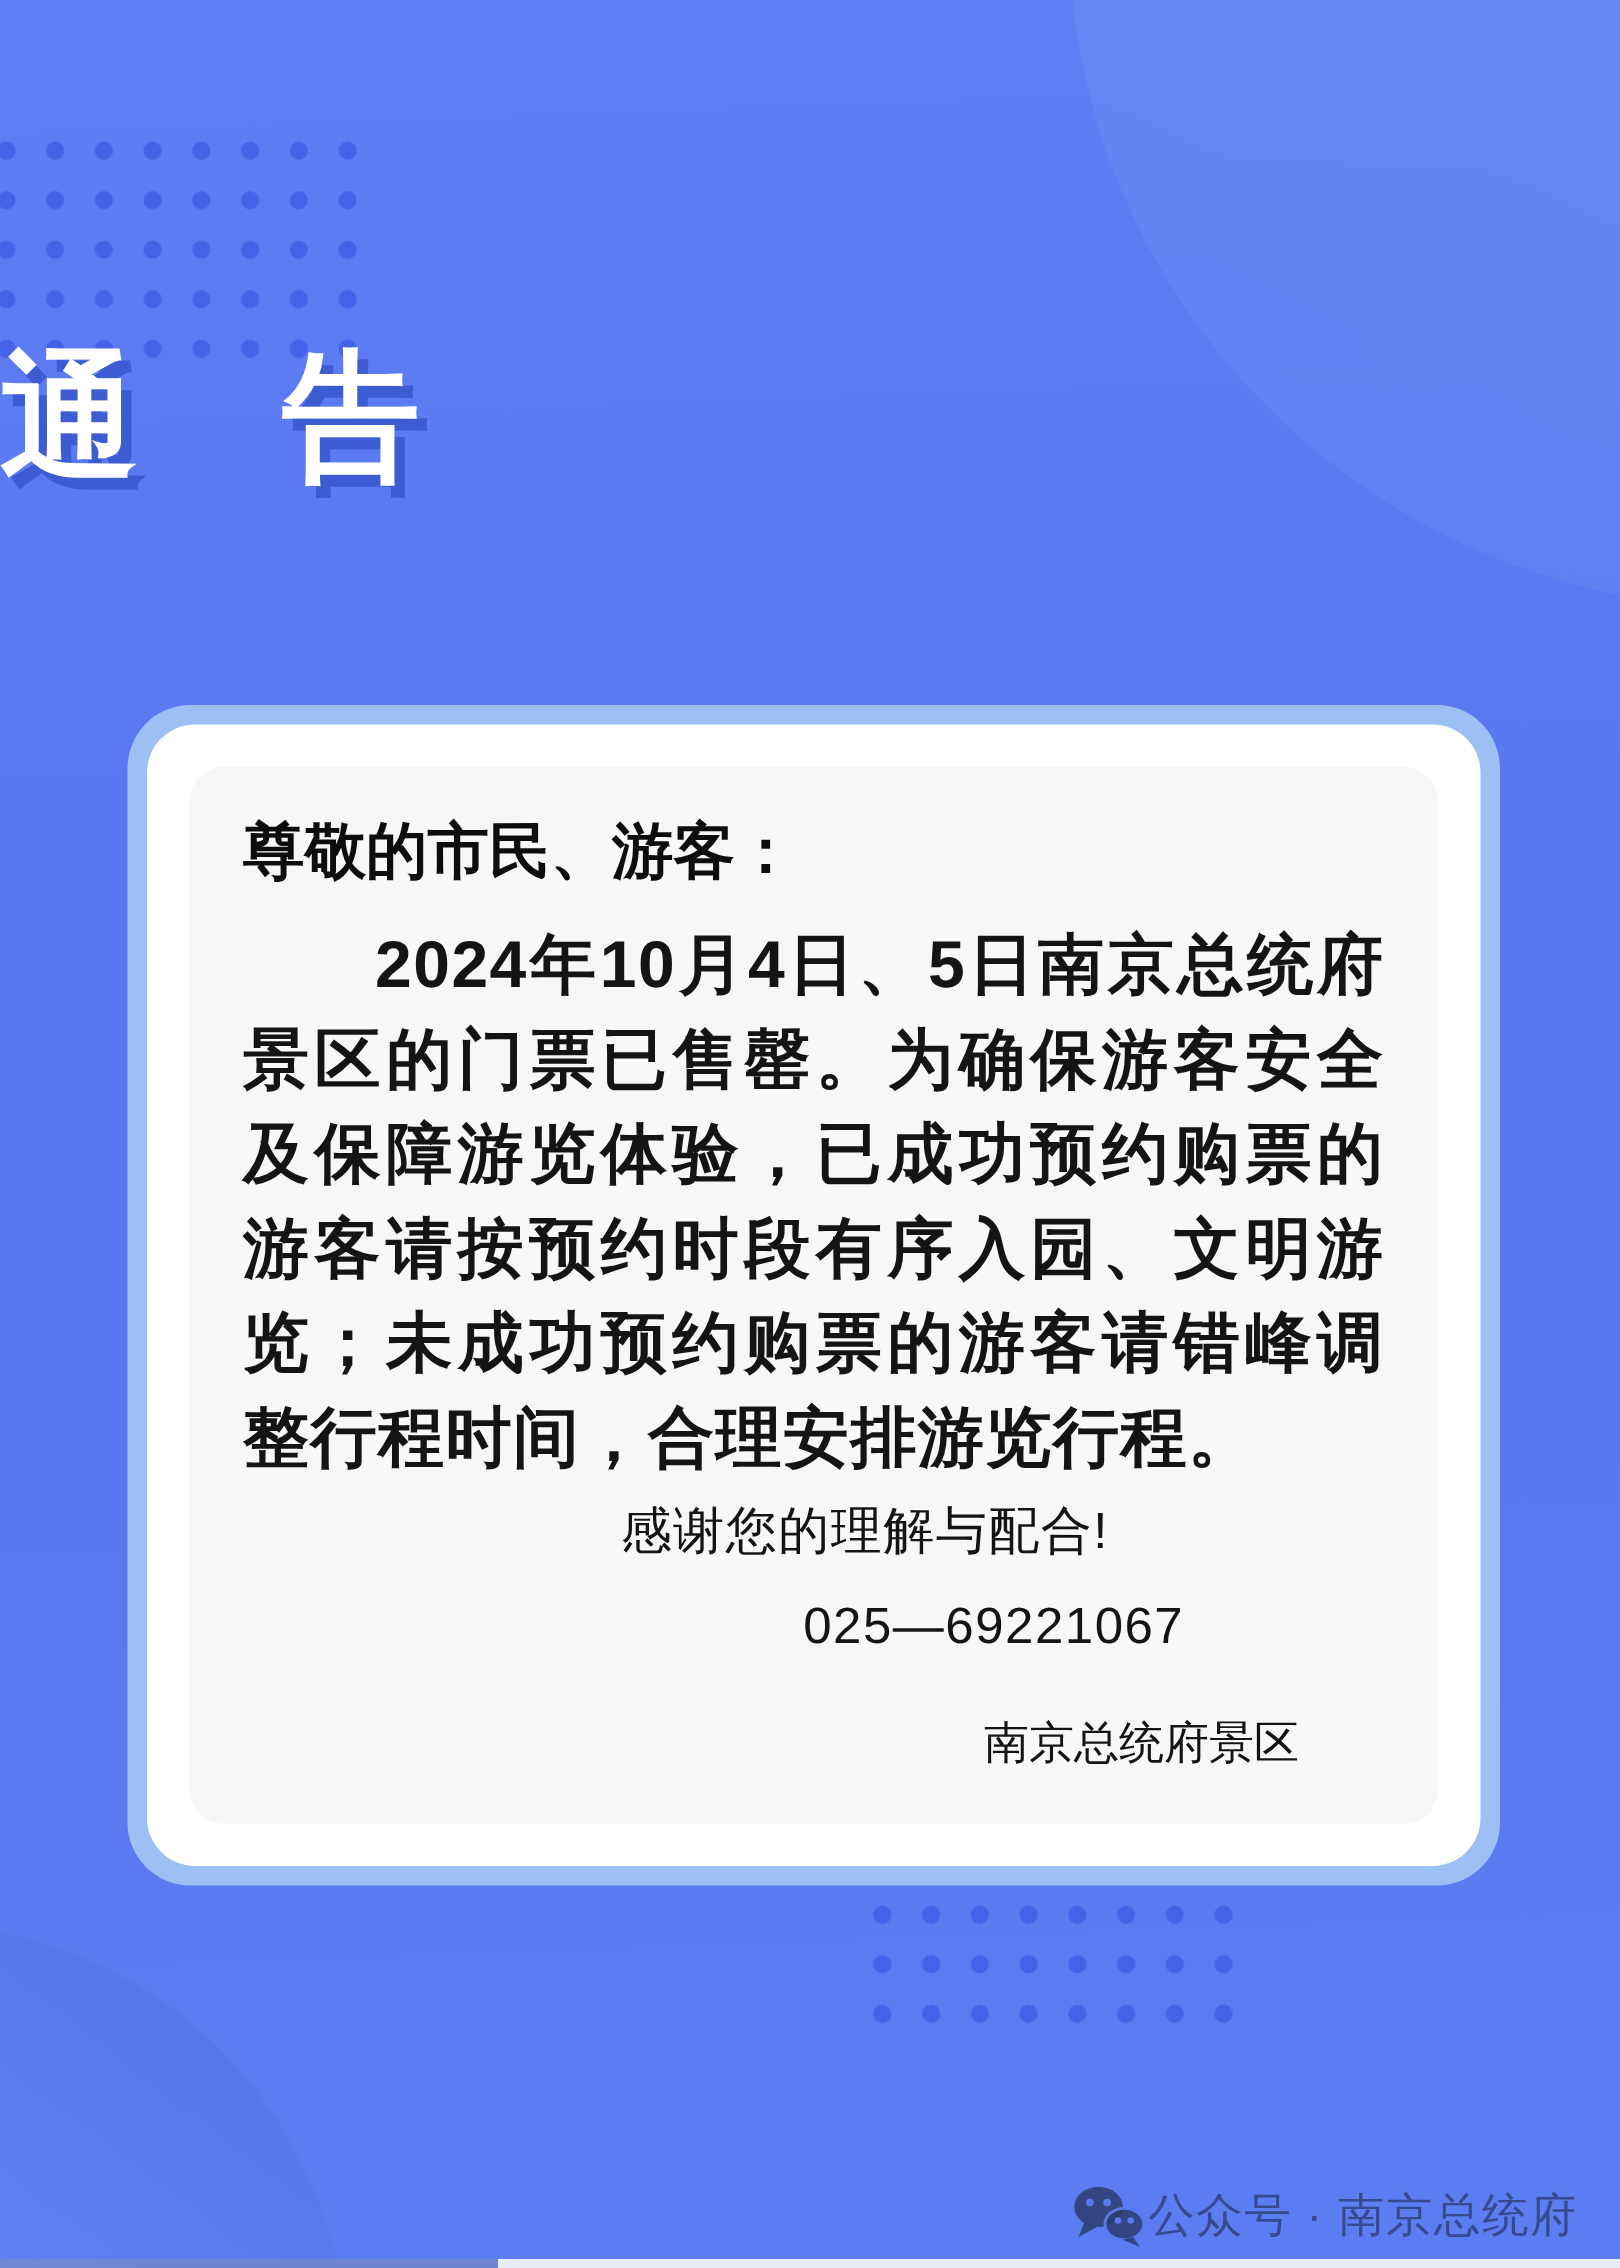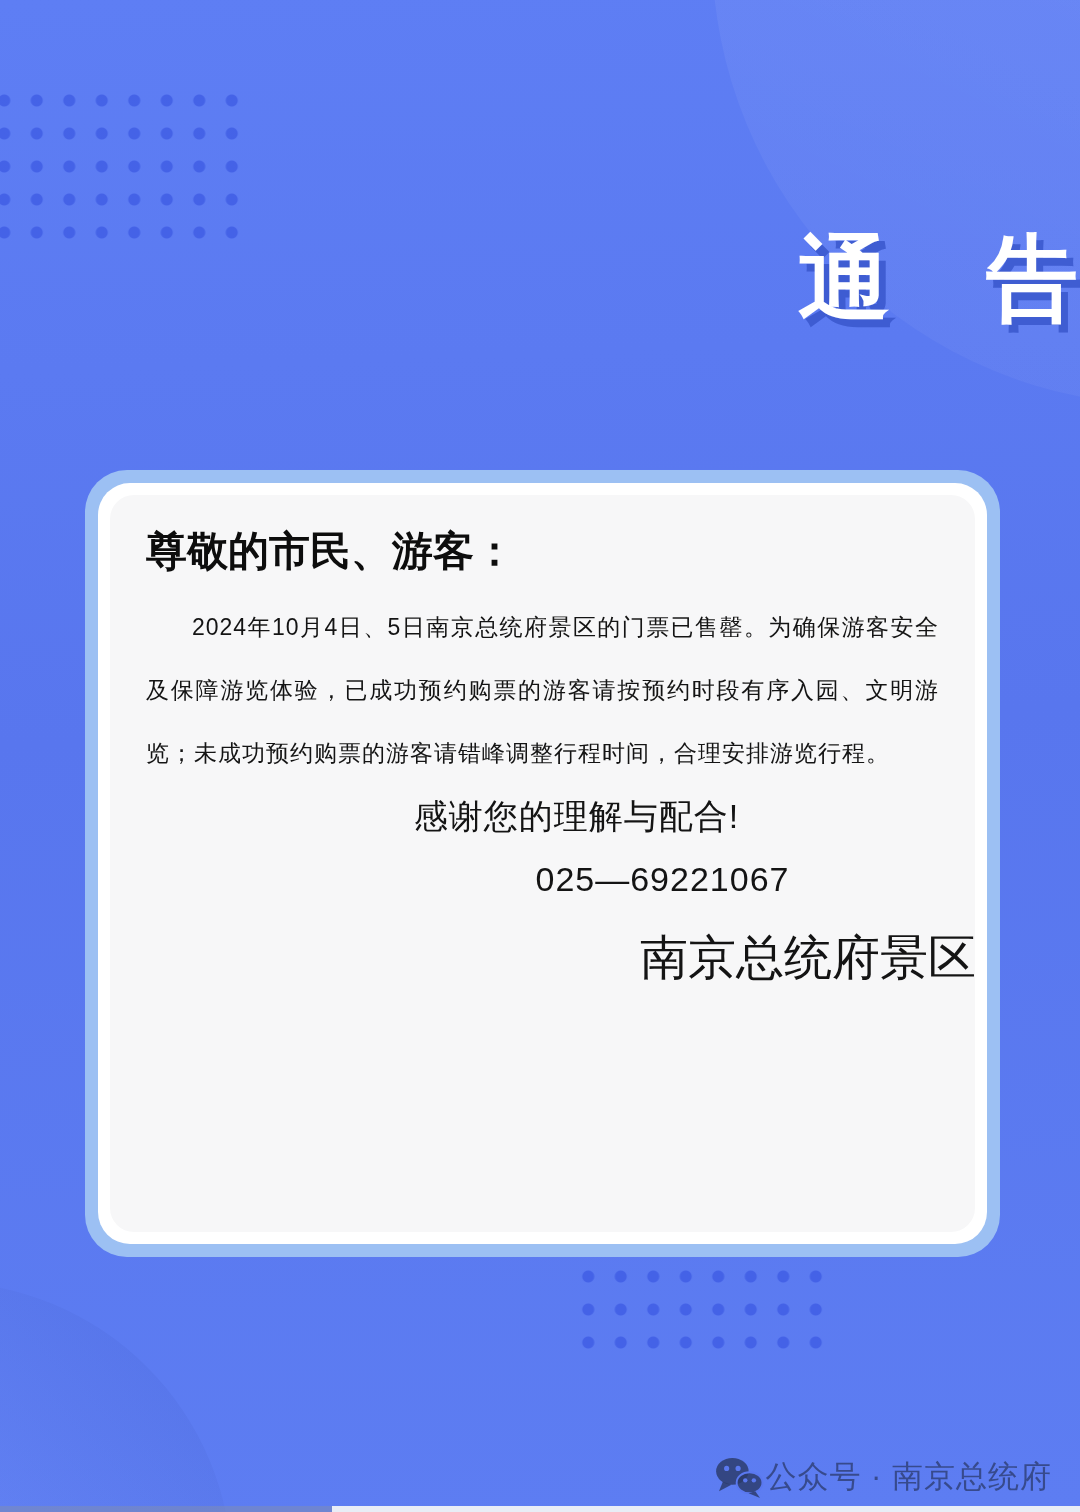--- a/index.html
+++ b/index.html
@@ -27,49 +27,49 @@
   .dots {
     position: absolute;
     background-image: radial-gradient(circle, rgba(64,94,229,0.85) 5.5px, rgba(64,94,229,0) 6.5px);
     background-size: 32.5px 33px;
   }
   .dots-tl { left: -12px; top: 84px; width: 252px; height: 170px; }
   .dots-bm { left: 572px; top: 1260px; width: 258px; height: 102px; }
   
   .title {
     position: absolute; left: 0; top: 226px; width: 100%;
-    margin: 0; text-align: right;
+    margin: 0; text-align: left;
     font-size: 92px; font-weight: 700; line-height: 1.15;
     color: #ffffff; letter-spacing: 2px;
     text-shadow: 7px 8px 0 rgba(58,88,205,0.88);
   }
   
   .card {
     position: absolute; left: 85px; top: 470px;
     width: 915px; height: 787px;
     background: #9cc0f3; border-radius: 42px; padding: 13px;
   }
-  .card-white { width: 100%; height: 100%; background: #ffffff; border-radius: 32px; padding: 12px; }
+  .card-white { width: 100%; height: 100%; background: #ffffff; border-radius: 32px; padding: 28px; }
   .card-inner {
     width: 100%; height: 100%;
     background: #f7f7f8; border-radius: 24px;
     padding: 24px 36px 20px 36px;
     color: #141414;
   }
   .salutation { font-size: 41px; font-weight: 700; color: #0d0d0d; line-height: 1.2; margin-top: 8px; }
   .para {
     margin: 20px 0 0 0;
-    font-size: 23px; font-weight: 400; line-height: 63px;
+    font-size: 44px; font-weight: 700; line-height: 63px;
     text-indent: 2em; letter-spacing: 1px;
     text-align: justify; text-justify: inter-ideograph;
   }
   .line { font-size: 34px; font-weight: 500; line-height: 63px; letter-spacing: 1px; text-align: center; }
   .indent { text-indent: 2em; }
   .phone2 { padding-left: 240px; }
-  .signature { margin-top: 16px; padding-left: 494px; font-size: 48px; font-weight: 500; line-height: 61px; white-space: nowrap; }
+  .signature { margin-top: 16px; padding-left: 494px; font-size: 30px; font-weight: 500; line-height: 61px; white-space: nowrap; }
   
   .footer {
     position: absolute; right: 28px; bottom: 14px;
     display: flex; align-items: center; 
     color: rgba(42,57,105,0.74);
     font-size: 31px; font-weight: 500; letter-spacing: 1px;
   }
   .wx-icon { display: block; }
   
   .strip { position: absolute; bottom: 0; height: 6px; }

